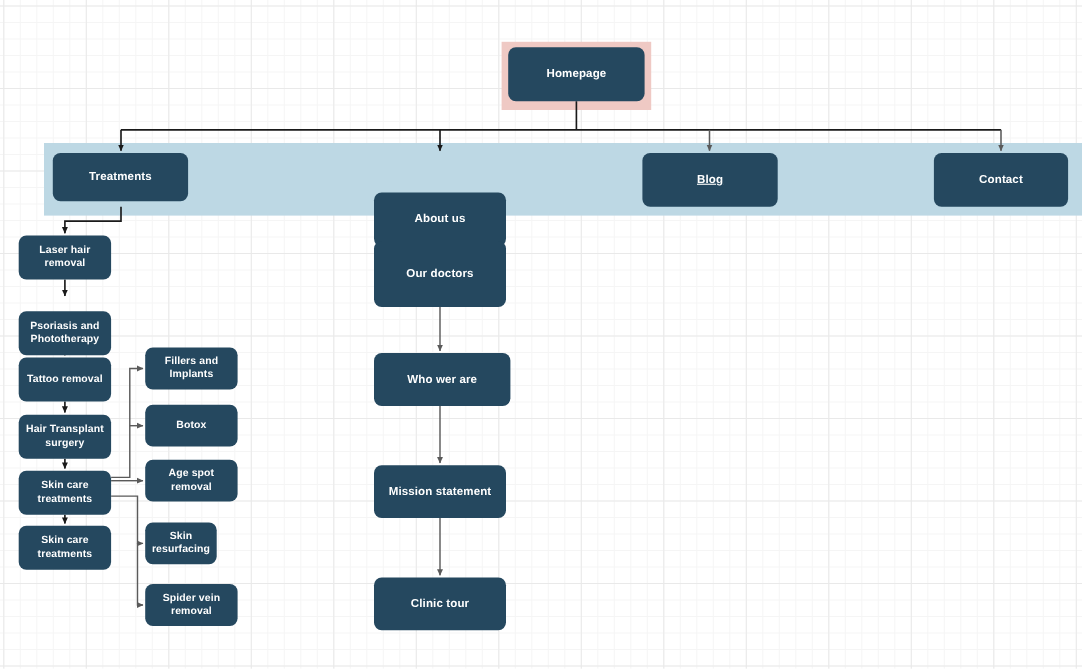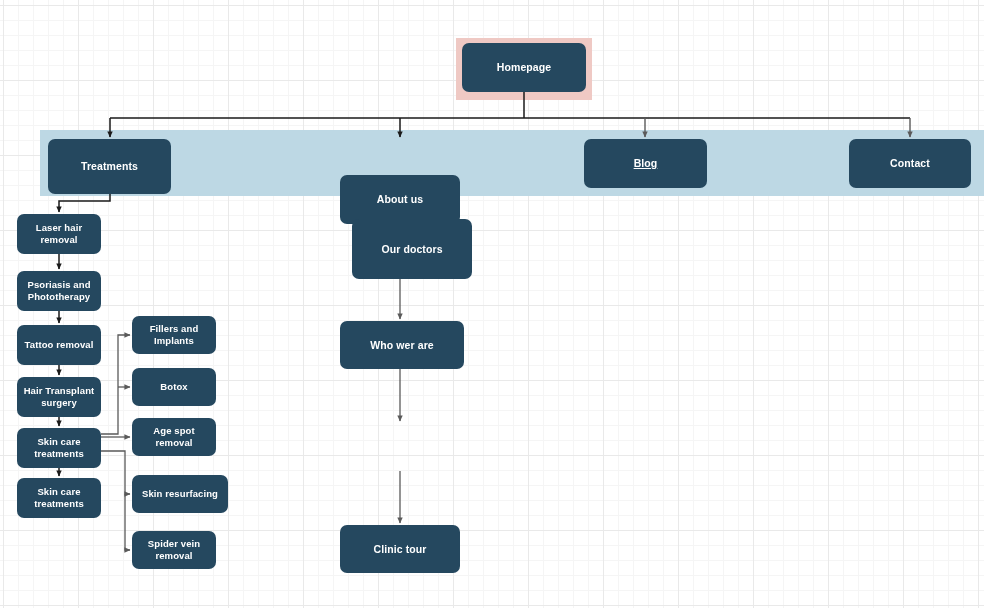--- a/index.html
+++ b/index.html
@@ -123,35 +123,36 @@
     <g fill="none" stroke="#5a5a5a" stroke-width="1.3">
       <path d="M400,188 L400,217" marker-end="url(#ah-grey)"></path>
       <path d="M400,267 L400,319" marker-end="url(#ah-grey)"></path>
       <path d="M400,369 L400,421" marker-end="url(#ah-grey)"></path>
       <path d="M400,471 L400,523" marker-end="url(#ah-grey)"></path>
     </g>
   </svg>
 
   <div class="node" style="left:462px;top:43px;width:124px;height:49px;">Homepage</div>
 
-  <div class="node" style="left:48px;top:139px;width:123px;height:55px;">Treatments</div>
+  <div class="node" style="left:48px;top:139px;width:123px;height:44px;">Treatments</div>
   <div class="node" style="left:340px;top:139px;width:120px;height:49px;margin-top:36px;">About us</div>
   <div class="node" style="left:584px;top:139px;width:123px;height:49px;text-decoration:underline;">Blog</div>
   <div class="node" style="left:849px;top:139px;width:122px;height:49px;">Contact</div>
 
   <div class="node small" style="left:17px;top:214px;width:84px;height:40px;">Laser hair removal</div>
-  <div class="node small" style="left:17px;top:271px;width:84px;height:40px;text-align:center;">Psoriasis and Phototherapy</div>
+  <div class="node small" style="left:17px;top:283px;width:84px;height:40px;text-align:center;">Psoriasis and Phototherapy</div>
   <div class="node small" style="left:17px;top:325px;width:84px;height:40px;">Tattoo removal</div>
   <div class="node small" style="left:17px;top:377px;width:84px;height:40px;">Hair Transplant surgery</div>
   <div class="node small" style="left:17px;top:428px;width:84px;height:40px;">Skin care treatments</div>
   <div class="node small" style="left:17px;top:478px;width:84px;height:40px;">Skin care treatments</div>
 
   <div class="node small" style="left:132px;top:316px;width:84px;height:38px;">Fillers and Implants</div>
   <div class="node small" style="left:132px;top:368px;width:84px;height:38px;">Botox</div>
   <div class="node small" style="left:132px;top:418px;width:84px;height:38px;">Age spot removal</div>
-  <div class="node small" style="left:132px;top:475px;width:96px;height:38px;">Skin resurfacing</div>
+  <div class="node small" style="left:132px;top:475px;width:65px;height:38px;">Skin resurfacing</div>
   <div class="node small" style="left:132px;top:531px;width:84px;height:38px;">Spider vein removal</div>
 
-  <div class="node" style="left:352px;top:219px;width:120px;height:60px;">Our doctors</div>
+  <div class="node" style="left:340px;top:219px;width:120px;height:60px;">Our doctors</div>
   <div class="node" style="left:340px;top:321px;width:124px;height:48px;">Who wer are</div>
+  <div class="node" style="left:340px;top:423px;width:120px;height:48px;">Mission statement</div>
   <div class="node" style="left:340px;top:525px;width:120px;height:48px;">Clinic tour</div>
 
 </div>
 
 </body></html>

